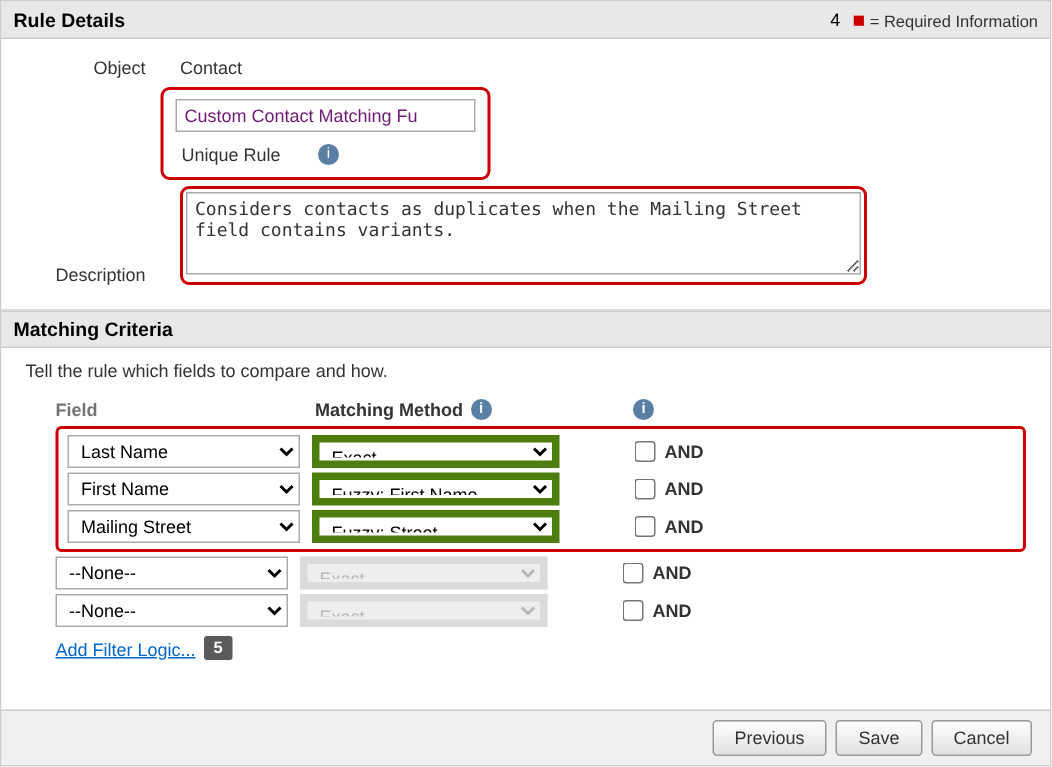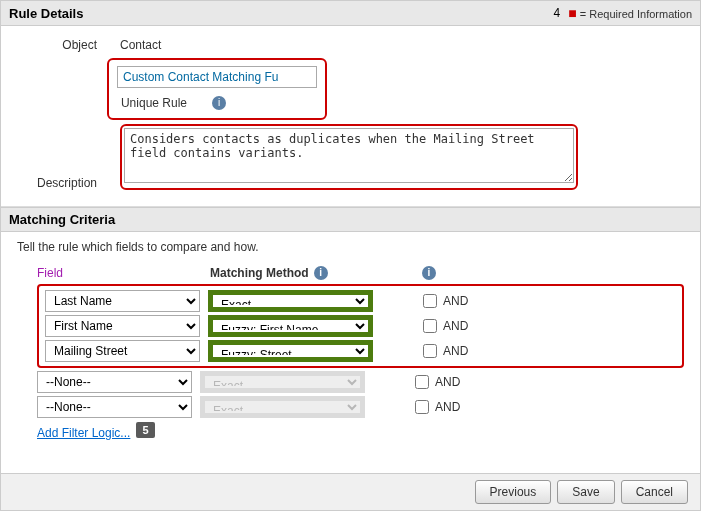--- a/index.html
+++ b/index.html
@@ -49,21 +49,21 @@
       font-size: 12px;
       color: #333;
       padding-top: 4px;
     }
     .form-input {
       border: 1px solid #aaa;
       padding: 3px 5px;
       font-size: 12px;
       width: 200px;
       background: #fff;
-      color: #0369a1;
+      color: #701a75;
     }
     .form-textarea {
       border: 1px solid #aaa;
       padding: 3px 5px;
       font-size: 12px;
       width: 450px;
       height: 55px;
       resize: vertical;
       background: #fff;
       color: #333;
@@ -123,20 +123,21 @@
     }
     .blank-checkbox {
       width: 14px;
       height: 14px;
       margin-left: 50px;
     }
     .and-label {
       font-size: 12px;
       color: #333;
       margin-left: 6px;
+      font-weight: bold;
     }
     .row-with-and {
       display: flex;
       align-items: center;
     }
     .add-filter-link {
       font-size: 12px;
       color: #0066cc;
       text-decoration: underline;
       cursor: pointer;
@@ -244,21 +245,21 @@
   </div>
 
   <div class="matching-criteria-header">
     <span>Matching Criteria</span>
   </div>
 
   <div class="matching-criteria-body">
     <div class="criteria-description">Tell the rule which fields to compare and how.</div>
 
     <div style="display:flex;align-items:center;margin-bottom:4px;padding-left:20px;">
-      <div style="width:165px;font-size:12px;font-weight:normal;color:#a21caf;">Field</div>
+      <div style="width:165px;font-size:12px;font-weight:bold;color:#737373;">Field</div>
       <div style="width:180px;font-size:12px;font-weight:bold;color:#333;margin-left:8px;display:flex;align-items:center;gap:3px;">
         <span>Matching Method</span>
         <span class="info-icon">i</span>
       </div>
       <div style="font-size:12px;font-weight:bold;color:#333;margin-left:30px;display:flex;align-items:center;gap:3px;">
         <span class="info-icon">i</span>
       </div>
     </div>
 
     <div style="display:flex;flex-direction:column;gap:3px;">
@@ -315,21 +316,21 @@
           <option>--None--</option>
         </select>
         <select class="method-select disabled" style="margin-left:8px;" disabled="">
           <option>Exact</option>
         </select>
         <input type="checkbox" class="blank-checkbox" style="">
         <span class="and-label">AND</span>
       </div>
     </div>
 
-    <div style="display:flex;align-items:flex-start;margin-top:4px;">
+    <div style="display:flex;align-items:flex-end;margin-top:4px;">
       <a class="add-filter-link">Add Filter Logic...</a>
       <span class="step-badge-5">5</span>
     </div>
   </div>
 
   <div class="footer">
     <button class="footer-btn">Previous</button>
     <button class="footer-btn">Save</button>
     <button class="footer-btn">Cancel</button>
   </div>

